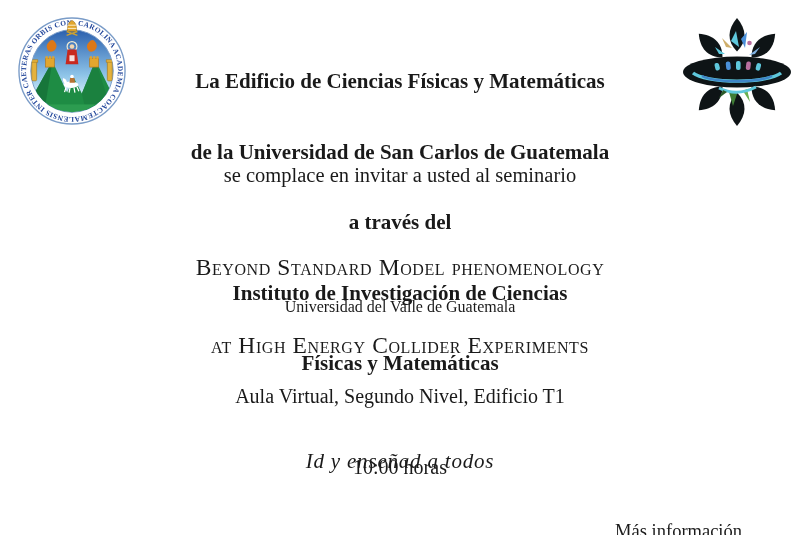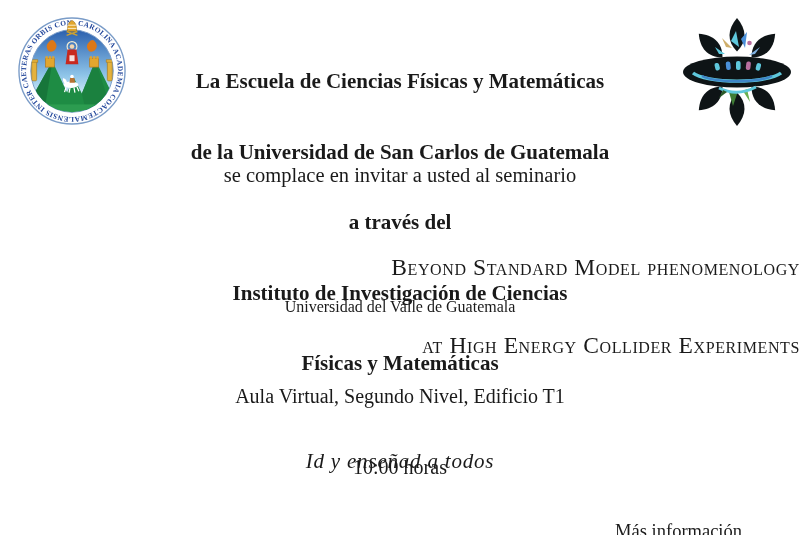--- a/index.html
+++ b/index.html
@@ -7,21 +7,21 @@
     position:relative;
     width:800px;height:535px;
     background:#ffffff;
     color:#1a1a1a;
     font-family:"Liberation Serif","DejaVu Serif",serif;
     overflow:hidden;
   }
   .txt{position:absolute;left:0;right:0;text-align:center;white-space:pre;}
   .header{top:23px;font-size:21px;line-height:23.5px;font-weight:bold;}
   .invitation{top:163px;font-size:20.5px;line-height:24px;}
-  .sem-title{top:202px;font-size:23.5px;line-height:26px;font-variant:small-caps;letter-spacing:0.6px;text-align:right;}
+  .sem-title{top:202px;font-size:23.5px;line-height:26px;font-variant:small-caps;letter-spacing:0.6px;}
   .speaker{top:271px;font-size:20.5px;line-height:24px;}
   .affiliation{top:295px;font-size:16px;line-height:23px;}
   .datetime{top:338px;font-size:20px;line-height:23.5px;}
   .motto{top:449px;font-size:21px;line-height:24px;font-style:italic;letter-spacing:0.8px;}
   .footer{position:absolute;top:474px;right:58px;text-align:right;font-size:18.5px;line-height:23px;white-space:pre;}
   .logo-usac{position:absolute;left:17px;top:14px;width:110px;height:114px;}
   .logo-ecfm{position:absolute;left:681px;top:14px;width:112px;height:112px;}
   svg{display:block;width:100%;height:100%;}
 </style>
 </head>
@@ -142,21 +142,21 @@
       <g>
         <polygon points="48,78 52,92 57,77" fill="#3f7d35"></polygon>
         <polygon points="62,77 69,88 66,75" fill="#6ab04f"></polygon>
         <path d="M 38 74 Q 56 83 75 73" stroke="#5fc8dc" stroke-width="2.8" fill="none"></path>
         <polygon points="42,76 38,84 46,78" fill="#2a5a28"></polygon>
       </g>
     </svg>
   </div>
 
   <div class="txt header">
-    <div>La Escuela de Ciencias Físicas y Matemáticas</div>
+    <div>La Edificio de Ciencias Físicas y Matemáticas</div>
     <div>de la Universidad de San Carlos de Guatemala</div>
     <div>a través del</div>
     <div>Instituto de Investigación de Ciencias</div>
     <div>Físicas y Matemáticas</div>
   </div>
 
   <div class="txt invitation">se complace en invitar a usted al seminario</div>
 
   <div class="txt sem-title">
     <div>Beyond Standard Model phenomenology</div>

